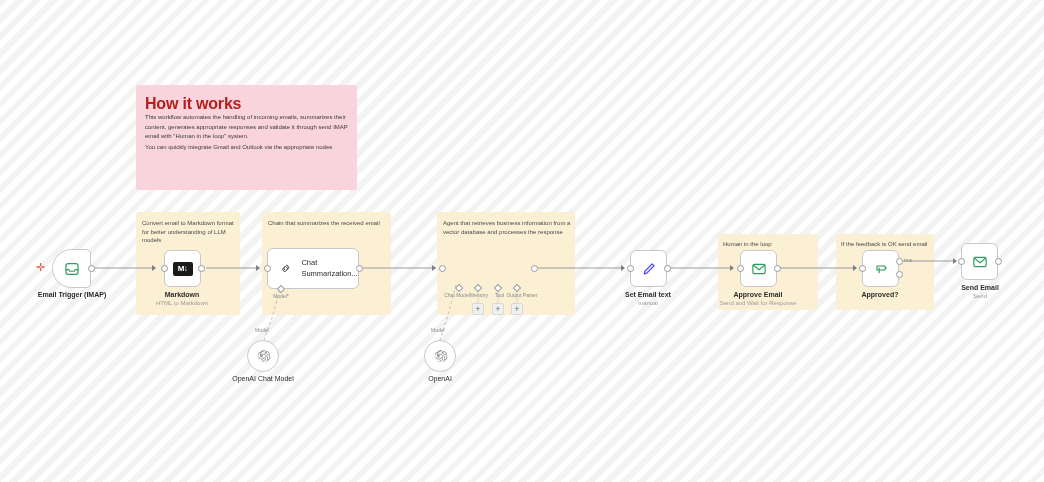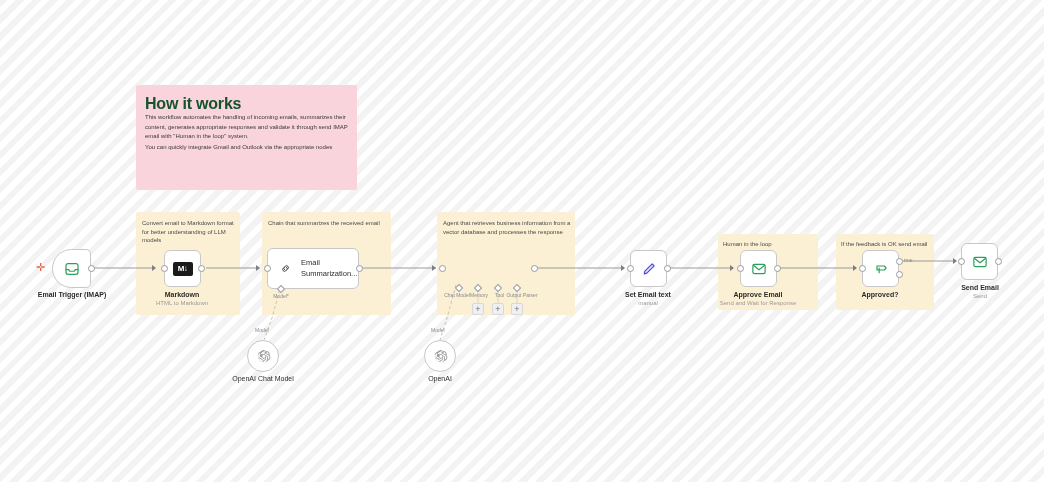--- a/index.html
+++ b/index.html
@@ -26,21 +26,21 @@
   }
   .sticky-pink {
     background: #f9d4dd;
   }
   .sticky-yellow {
     background: #fbf0d4;
   }
   .sticky-title {
     font-size: 16px;
     font-weight: bold;
-    color: #14532d;
+    color: #b91c1c;
     letter-spacing: -0.2px;
   }
   .sticky-para {
     font-size: 6px;
     line-height: 1.62;
     color: #3a3a3a;
   }
   .sticky-label {
     position: absolute;
     font-size: 6px;
@@ -247,21 +247,21 @@
   <div class="dot" style="left:198px; top:265px;"></div>
   <div class="node-title" style="left:132px; top:291px; width:100px;">Markdown</div>
   <div class="node-sub" style="left:132px; top:300px; width:100px;">HTML to Markdown</div>
 
   <div class="arrowhead" style="left:256px; top:265px;"></div>
   <div class="node wide" style="left:267px; top:248px; width:92px; height:41px;">
     <svg width="15" height="15" viewBox="0 0 24 24" fill="none">
       <path d="M9.5 14.5a4 4 0 0 1 0-5.6l2.2-2.2a4 4 0 0 1 5.6 5.6l-1.1 1.1" stroke="#1a1a1a" stroke-width="1.8" stroke-linecap="round"></path>
       <path d="M14.5 9.5a4 4 0 0 1 0 5.6l-2.2 2.2a4 4 0 0 1-5.6-5.6l1.1-1.1" stroke="#1a1a1a" stroke-width="1.8" stroke-linecap="round"></path>
     </svg>
-    <span class="inline-label">Email Summarization...</span>
+    <span class="inline-label">Chat Summarization...</span>
   </div>
   <div class="dot" style="left:264px; top:265px;"></div>
   <div class="dot" style="left:356px; top:265px;"></div>
   <div class="diamond" style="left:278px; top:286px;"></div>
   <div class="sub-label" style="left:258px; top:293px; width:46px;">Model*</div>
 
   <div class="arrowhead" style="left:432px; top:265px;"></div>
   <div class="dot" style="left:439px; top:265px;"></div>
   <div class="dot" style="left:531px; top:265px;"></div>
 

